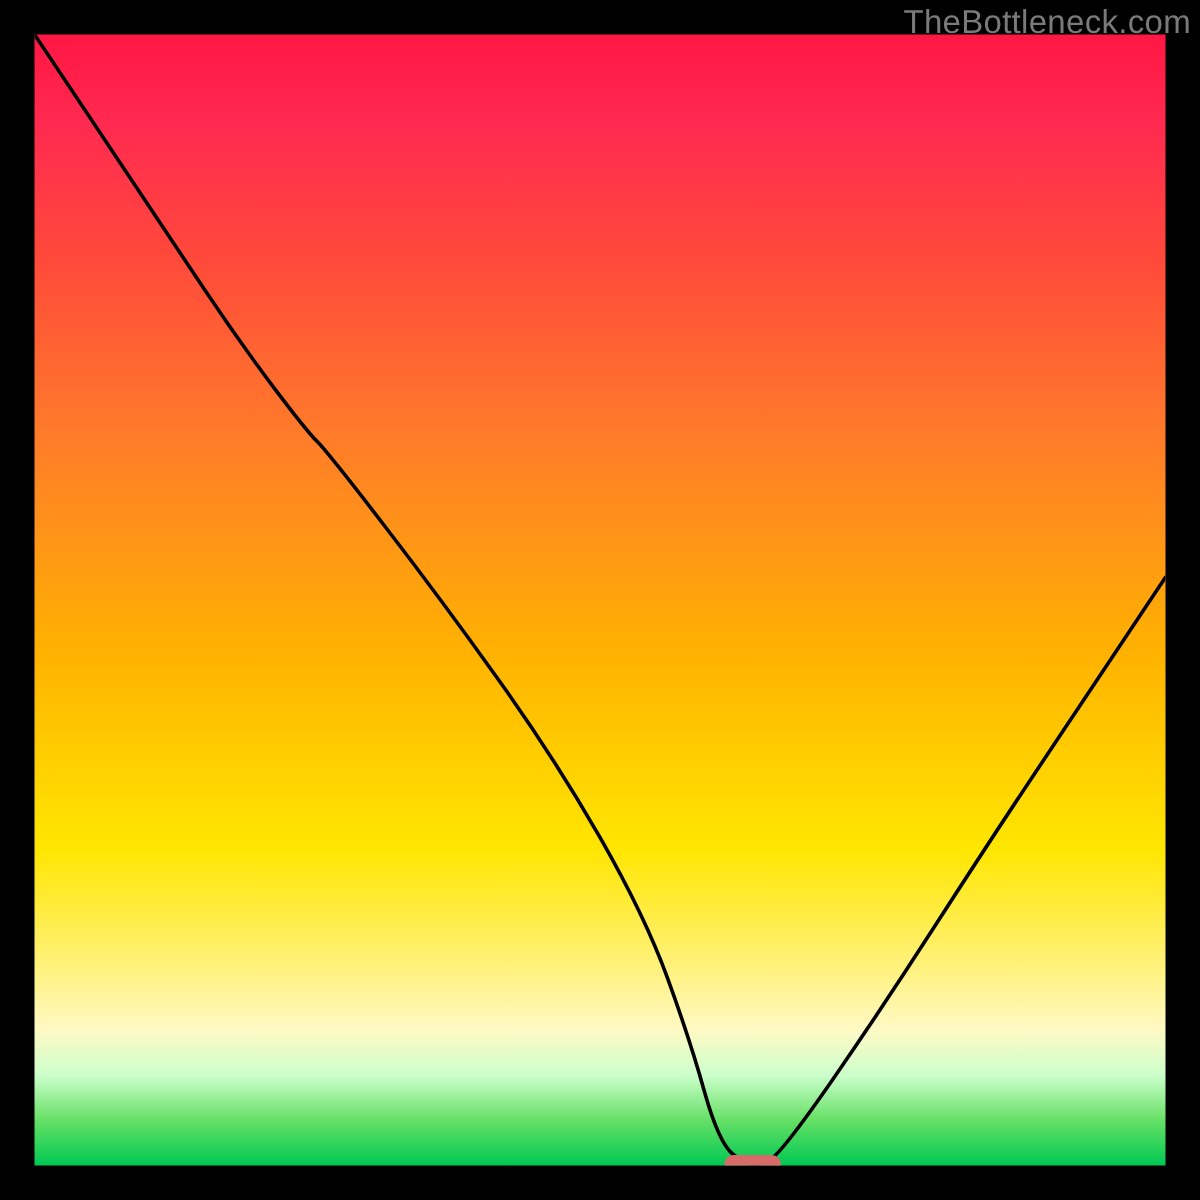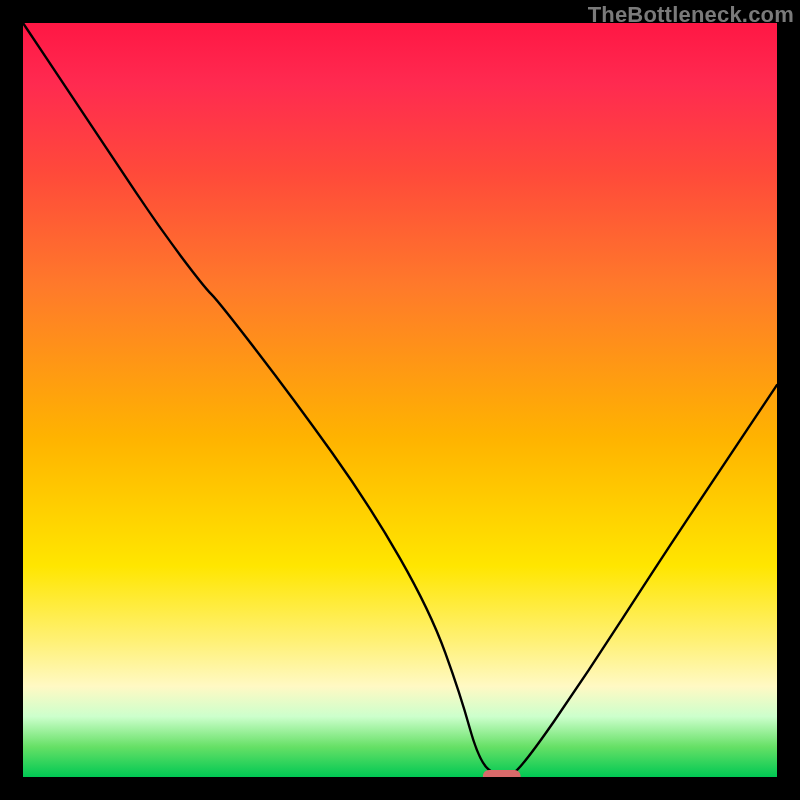--- a/index.html
+++ b/index.html
@@ -46,21 +46,21 @@
     width: 754px;
     height: 754px;
   }
   .watermark {
     position: absolute;
     top: 2px;
     right: 6px;
     color: #7a7a7a;
     font-size: 22px;
     letter-spacing: 0.2px;
-    font-weight: 700;
+    font-weight: 400;
   }
 </style>
 </head>
 <body>
 
 <div class="frame">
   <div class="plot-area">
     <svg class="curve" viewBox="0 0 754 754" preserveAspectRatio="none">
 
       <path id="curve-path" fill="none" stroke="#000000" stroke-width="2.4" stroke-linejoin="round" stroke-linecap="round" d="M 0.0 0.0 Q 0.0 0.0 22.6 33.9 Q 45.2 67.9 67.9 101.8 Q 90.5 135.7 113.1 169.7 Q 135.7 203.6 158.3 233.7 Q 181.0 263.9 188.5 271.4 Q 196.0 279.0 233.7 328.0 Q 271.4 377.0 309.1 429.8 Q 346.8 482.6 377.0 535.3 Q 407.2 588.1 422.2 629.6 Q 437.3 671.1 446.7 705.0 Q 456.2 738.9 465.6 746.5 Q 475.0 754.0 478.8 754.0 Q 482.6 754.0 490.1 750.2 Q 497.6 746.5 531.6 697.5 Q 565.5 648.4 599.4 595.7 Q 633.4 542.9 663.5 497.6 Q 693.7 452.4 723.8 407.2 T 754.0 361.9"></path>

